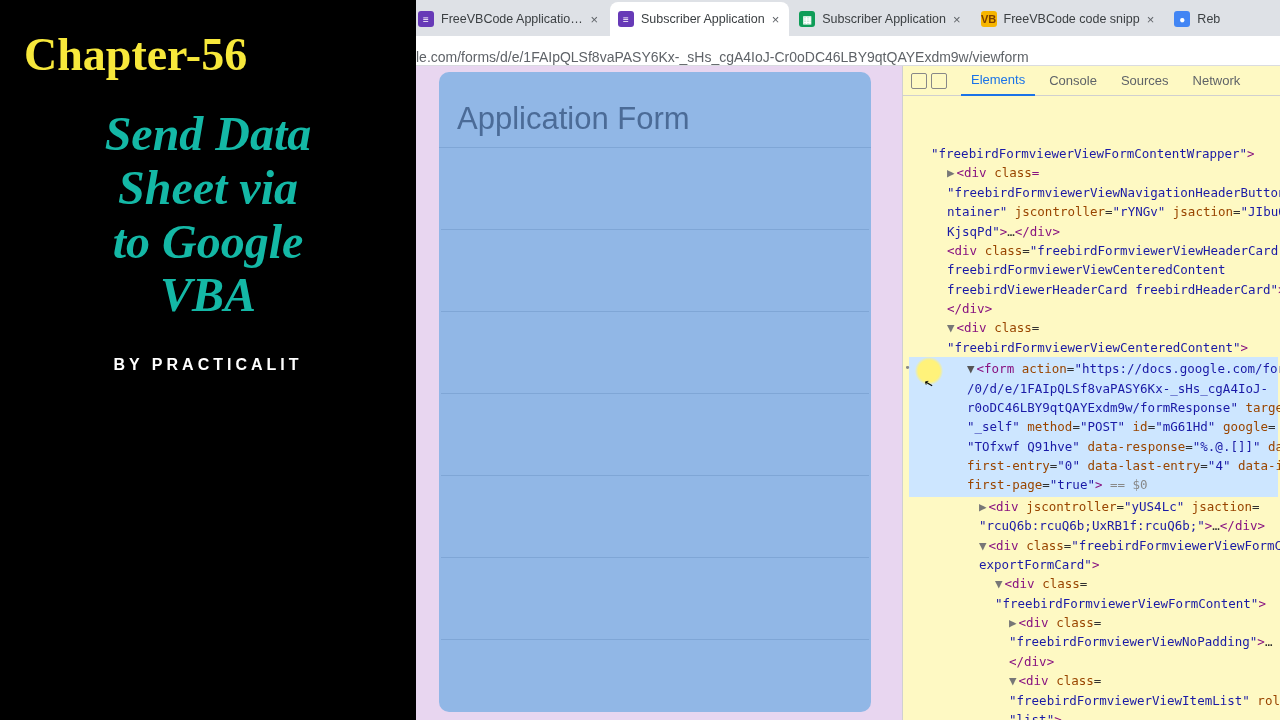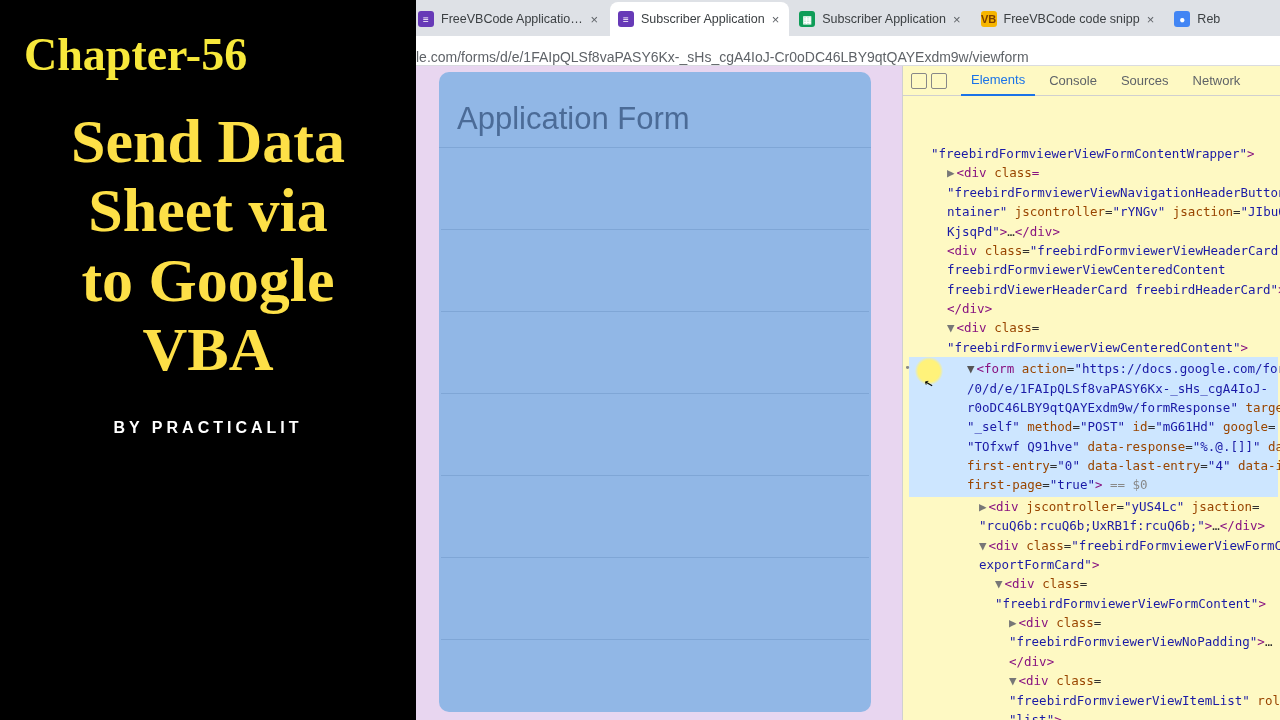--- a/index.html
+++ b/index.html
@@ -4,21 +4,21 @@
 <style>
   * { margin: 0; padding: 0; box-sizing: border-box; }
   body { width: 1280px; height: 720px; font-family: Arial, sans-serif; overflow: hidden; position: relative; background: #f0f0f0; }
   
   .overlay-panel {
     position: absolute; left: 0; top: 0; width: 416px; height: 720px;
     background: #000; color: #fff; z-index: 10; padding: 28px 24px;
     display: flex; flex-direction: column; align-items: center;
   }
   .chapter { color: #f7e83b; font-family: Georgia, 'Times New Roman', serif; font-size: 46px; font-weight: bold; margin-bottom: 26px; align-self: flex-start; }
-  .main-title { color: #fde047; font-family: Georgia, 'Times New Roman', serif; font-size: 62px; line-height: 1.12; font-weight: bold; text-align: center; margin-bottom: 26px; }
+  .main-title { color: #14b8a6; font-family: Georgia, 'Times New Roman', serif; font-size: 48px; line-height: 1.12; font-weight: bold; text-align: center; margin-bottom: 26px; font-style: italic; }
   .byline { color: #fff; letter-spacing: 4px; font-size: 16px; font-weight: bold; text-align: center; margin-top: 8px; }
   
   .browser-area { position: absolute; left: 408px; top: 0; right: 0; height: 720px; background: #fff; }
   
   .tabstrip { height: 36px; background: #dee1e6; display: flex; align-items: flex-end; padding-left: 2px; }
   .tab { height: 34px; display: flex; align-items: center; padding: 0 10px 0 8px; font-size: 12.5px; color: #3c4043; min-width: 0; border-radius: 8px 8px 0 0; margin-right: 2px; max-width: 198px; }
   .tab.active { background: #fff; }
   .tab-icon { width: 16px; height: 16px; border-radius: 3px; margin-right: 7px; flex: 0 0 auto; display: flex; align-items: center; justify-content: center; font-size: 10px; color: #fff; font-weight: bold; }
   .tab-text { white-space: nowrap; overflow: hidden; text-overflow: ellipsis; flex: 1 1 auto; }
   .tab-close { margin-left: 7px; color: #5f6368; font-size: 13px; flex: 0 0 auto; }

